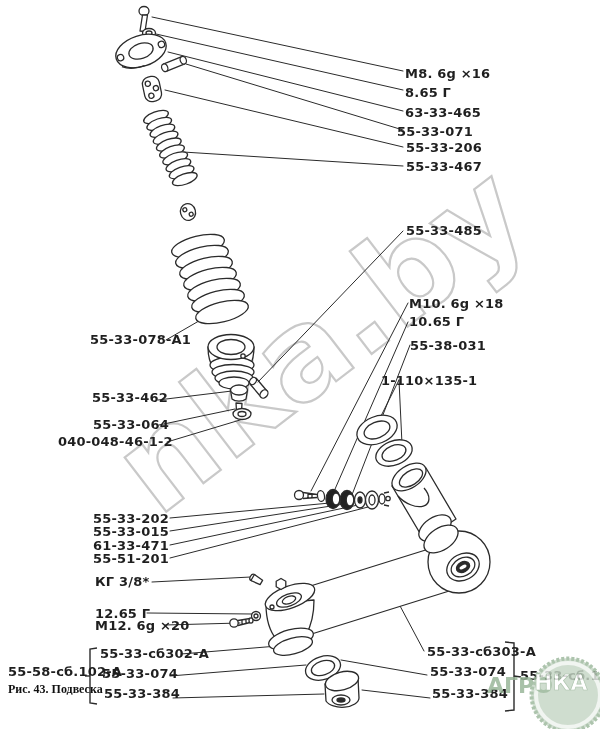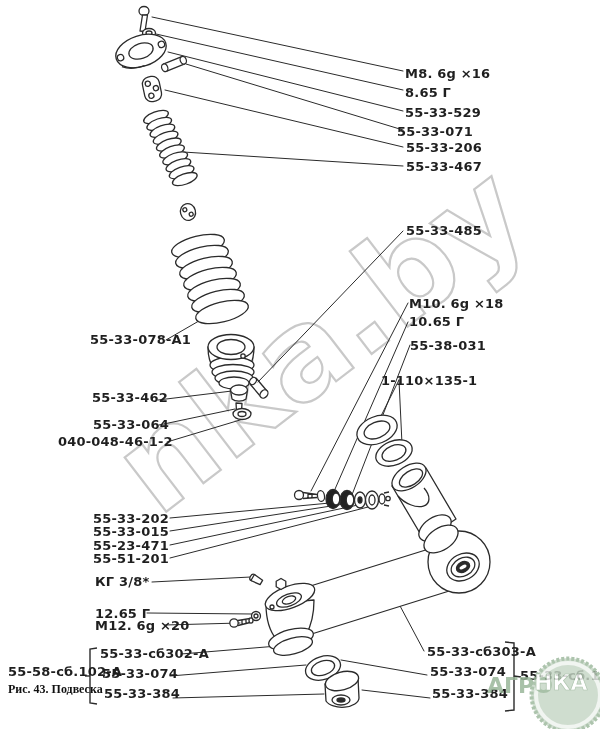--- a/index.html
+++ b/index.html
@@ -215,36 +215,36 @@
       <circle cx="234" cy="623" r="4.2"></circle>
       <path d="M238,620.5 L250,618.5 M238,625.5 L250,622.5 M242,620 l0,5 M246,619.5 l0,4.5" fill="none"></path>
       <ellipse cx="251" cy="620.5" rx="2" ry="2.6"></ellipse>
     </g>
   </g>
 </svg>
 
 <div>
   <div class="lbl" style="left:405px;top:68px">М8. 6g ×16</div>
   <div class="lbl" style="left:405px;top:87px">8.65 Г</div>
-  <div class="lbl" style="left:405px;top:107px">55-33-529</div>
+  <div class="lbl" style="left:405px;top:107px">63-33-465</div>
   <div class="lbl" style="left:397px;top:126px">55-33-071</div>
   <div class="lbl" style="left:406px;top:142px">55-33-206</div>
   <div class="lbl" style="left:406px;top:161px">55-33-467</div>
   <div class="lbl" style="left:406px;top:225px">55-33-485</div>
   <div class="lbl" style="left:409px;top:298px">М10. 6g ×18</div>
   <div class="lbl" style="left:409px;top:316px">10.65 Г</div>
   <div class="lbl" style="left:410px;top:340px">55-38-031</div>
   <div class="lbl" style="left:381px;top:375px">1-110×135-1</div>
   <div class="lbl" style="left:90px;top:334px">55-33-078-А1</div>
   <div class="lbl" style="left:92px;top:392px">55-33-462</div>
   <div class="lbl" style="left:93px;top:419px">55-33-064</div>
   <div class="lbl" style="left:58px;top:436px">040-048-46-1-2</div>
   <div class="lbl" style="left:93px;top:513px">55-33-202</div>
   <div class="lbl" style="left:93px;top:526px">55-33-015</div>
-  <div class="lbl" style="left:93px;top:540px">55-23-471</div>
+  <div class="lbl" style="left:93px;top:540px">61-33-471</div>
   <div class="lbl" style="left:93px;top:553px">55-51-201</div>
   <div class="lbl" style="left:95px;top:576px">КГ 3/8*</div>
   <div class="lbl" style="left:95px;top:608px">12.65 Г</div>
   <div class="lbl" style="left:95px;top:620px">М12. 6g ×20</div>
   <div class="lbl" style="left:8px;top:666px">55-58-сб.102-А</div>
   <div class="lbl" style="left:100px;top:648px">55-33-сб302-А</div>
   <div class="lbl" style="left:102px;top:668px">55-33-074</div>
   <div class="lbl" style="left:104px;top:688px">55-33-384</div>
   <div class="lbl" style="left:427px;top:646px">55-33-сб303-А</div>
   <div class="lbl" style="left:430px;top:666px">55-33-074</div>

